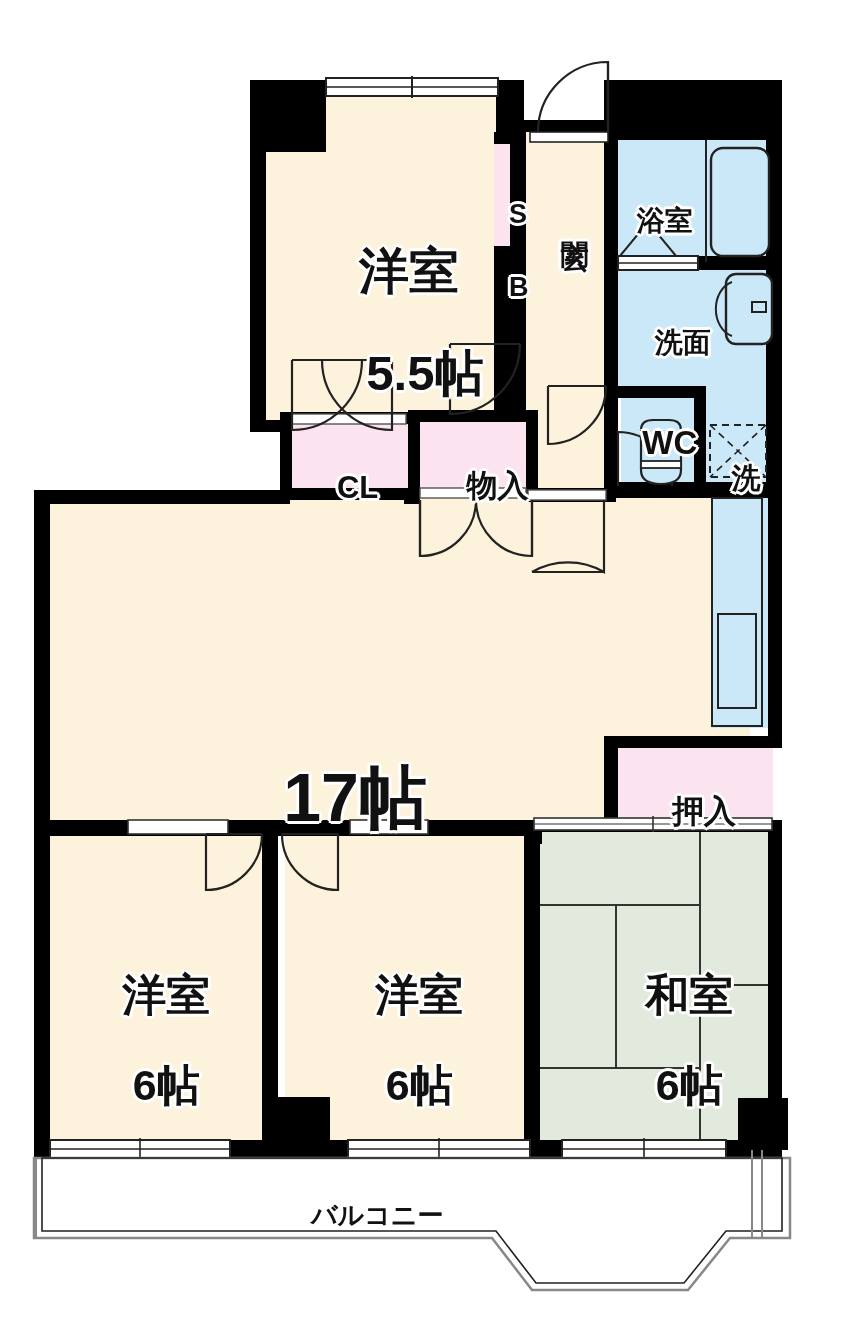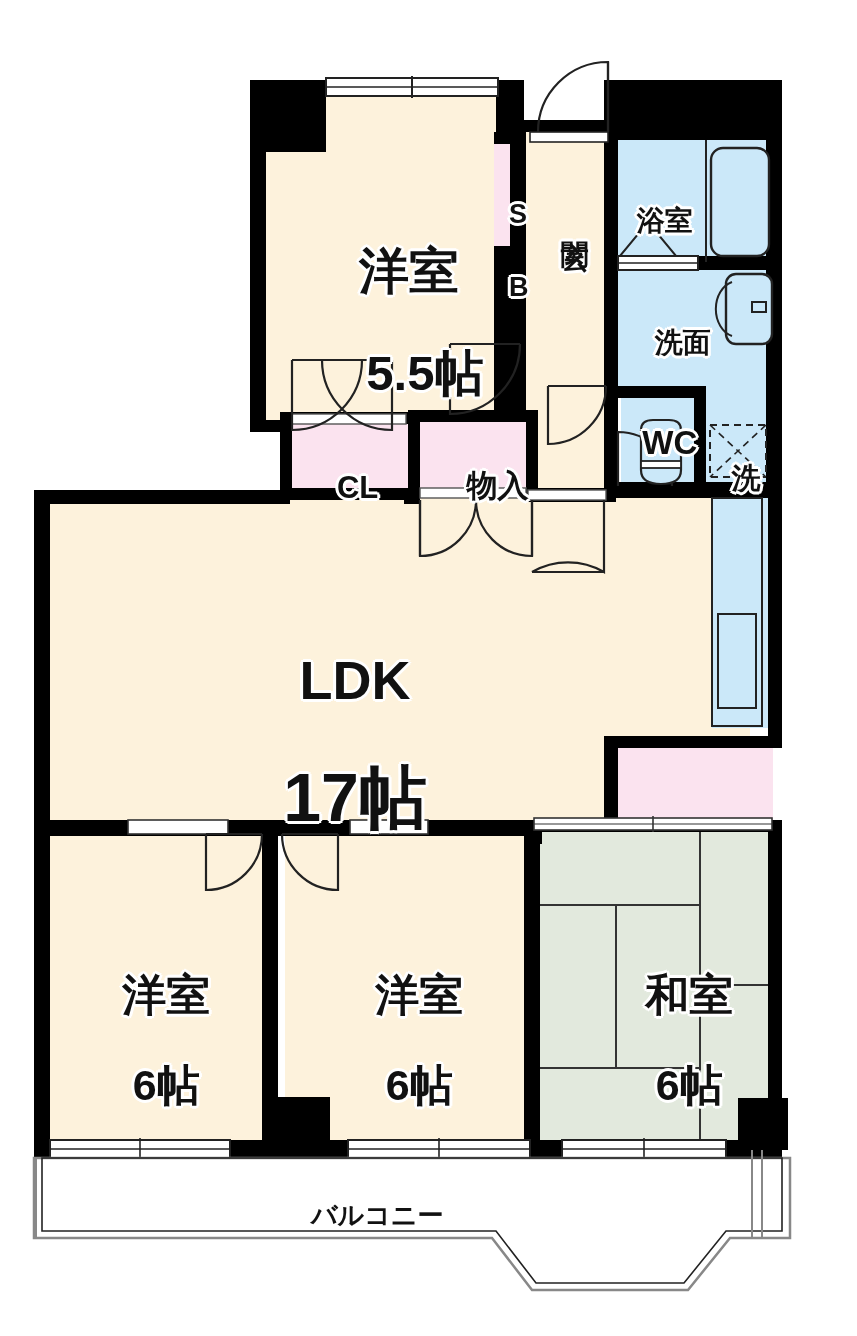--- a/index.html
+++ b/index.html
@@ -300,24 +300,27 @@
 
 <div class="lbl" style="left:292px;top:440px;width:114px;font-size:31px;">
   <span>CL</span>
 </div>
 
 <div class="lbl" style="left:420px;top:438px;width:106px;font-size:31px;margin-left:16px;">
   <span>物入</span>
 </div>
 
 <div class="lbl" style="left:160px;top:598px;width:360px;font-size:54px;">
-  <span>LDK</span><br>
+  <br>
   <span style="font-size:68px;">17帖</span>
 </div>
 
+<div class="lbl" style="left:618px;top:762px;width:154px;font-size:32px;">
+  <span>押入</span>
+</div>
 
 <div class="lbl" style="left:46px;top:928px;width:216px;font-size:44px;">
   <span>洋室</span><br>
   <span style="font-size:43px;">6帖</span>
 </div>
 
 <div class="lbl" style="left:290px;top:928px;width:234px;font-size:44px;">
   <span>洋室</span><br>
   <span style="font-size:43px;">6帖</span>
 </div>

